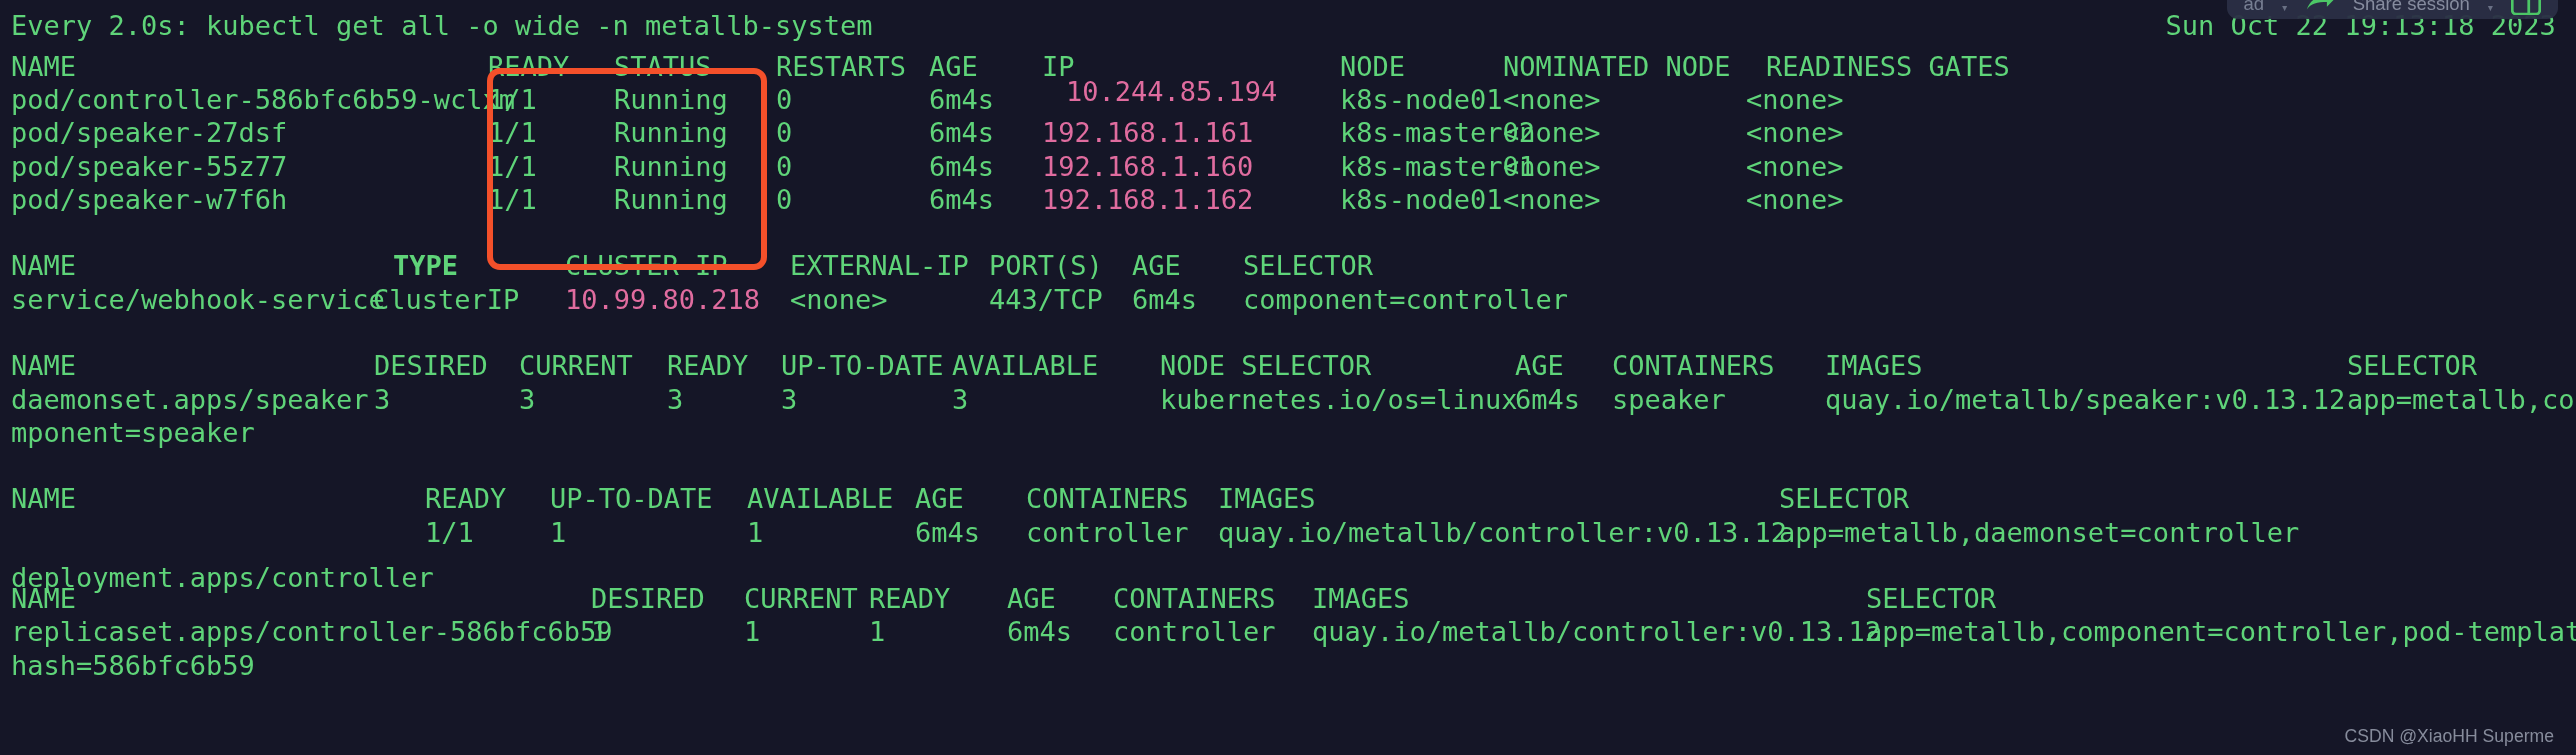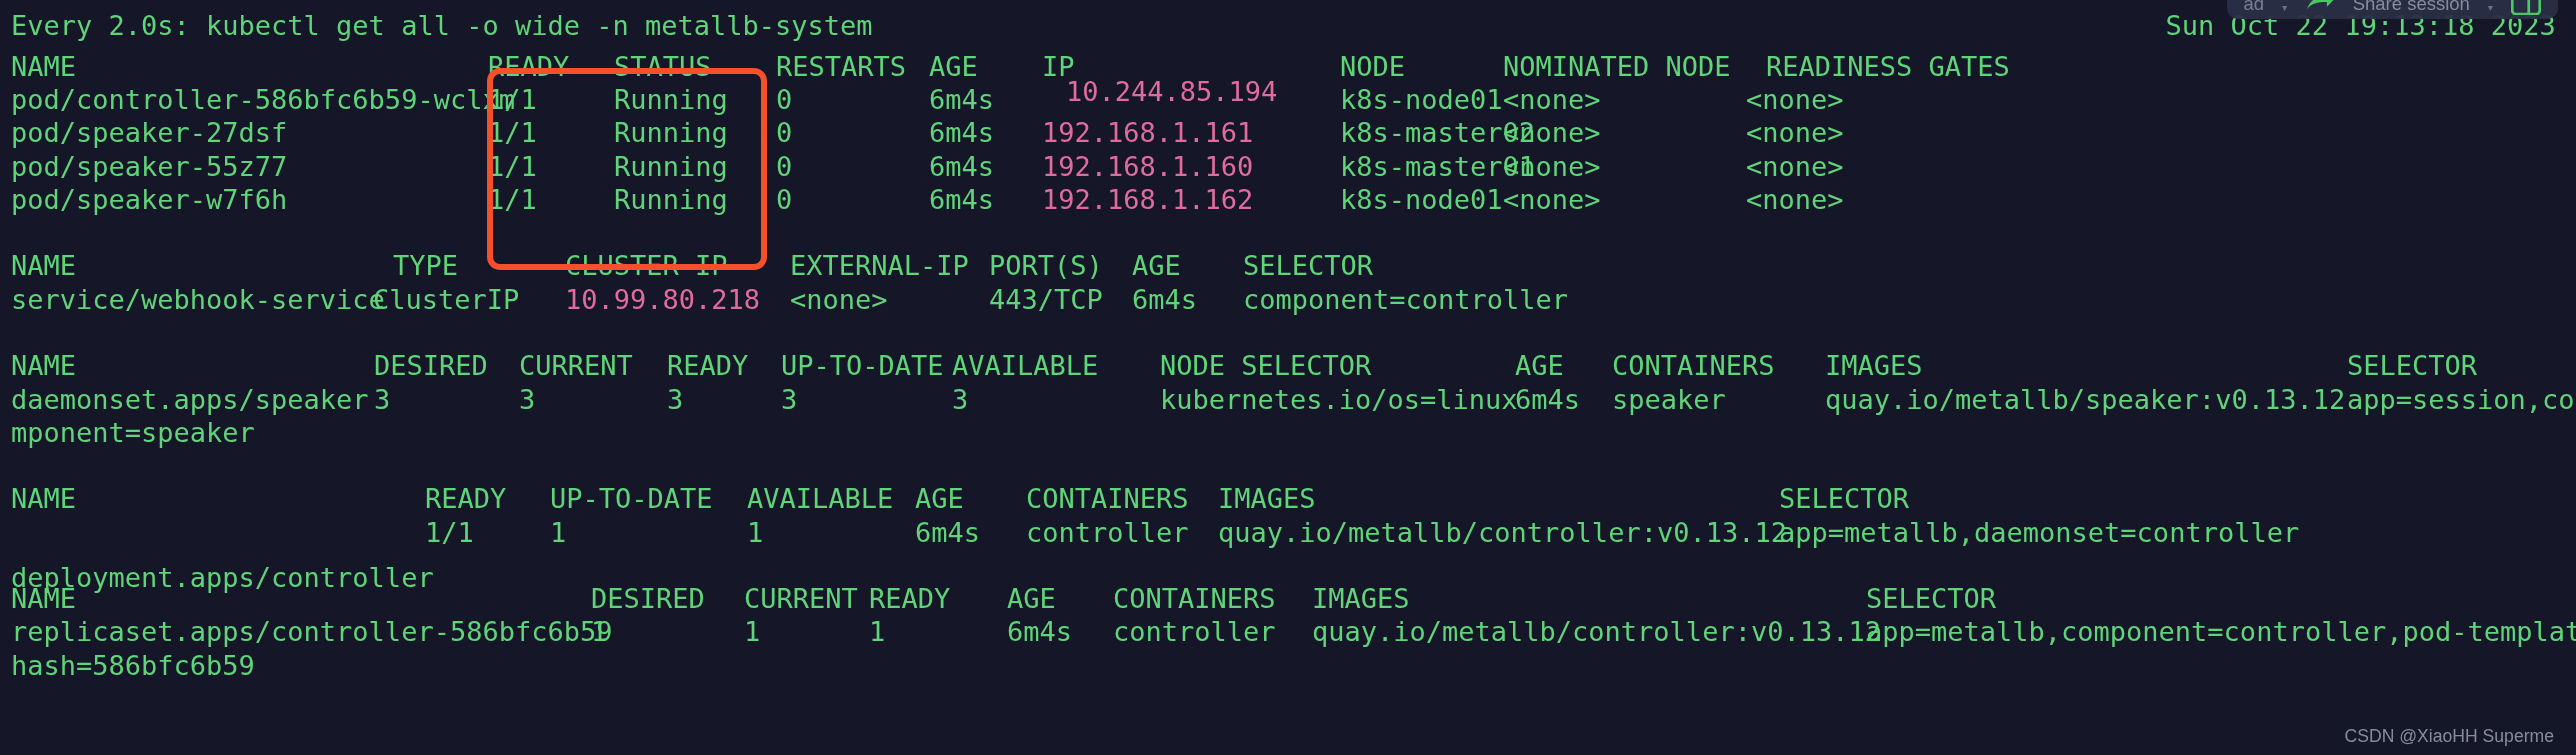--- a/index.html
+++ b/index.html
@@ -142,21 +142,21 @@
         <div class="row g" style="left: 614px; top: 183px;">Running</div>
         <div class="row g" style="left: 776px; top: 183px;">0</div>
         <div class="row g" style="left: 929px; top: 183px;">6m4s</div>
         <div class="row pink" style="left: 1042px; top: 183px;">192.168.1.162</div>
         <div class="row g" style="left: 1340px; top: 183px;">k8s-node01</div>
         <div class="row g" style="left: 1503px; top: 183px;">&lt;none&gt;</div>
         <div class="row g" style="left: 1746px; top: 183px;">&lt;none&gt;</div>
       </div>
       <div>
         <div class="row g" style="left: 11px; top: 249px;">NAME</div>
-        <div class="row g" style="left: 393px; top: 249px;">TYPE</div>
+        <div class="row g" style="left: 393px; top: 249px; font-weight: bold;">TYPE</div>
         <div class="row g" style="left: 565px; top: 249px;">CLUSTER-IP</div>
         <div class="row g" style="left: 790px; top: 249px;">EXTERNAL-IP</div>
         <div class="row g" style="left: 989px; top: 249px;">PORT(S)</div>
         <div class="row g" style="left: 1132px; top: 249px;">AGE</div>
         <div class="row g" style="left: 1243px; top: 249px;">SELECTOR</div>
       </div>
       <div>
         <div class="row g" style="left: 11px; top: 283px;">service/webhook-service</div>
         <div class="row g" style="left: 373px; top: 283px;">ClusterIP</div>
         <div class="row pink" style="left: 565px; top: 283px;">10.99.80.218</div>
@@ -182,21 +182,21 @@
         <div class="row g" style="left: 11px; top: 383px;">daemonset.apps/speaker</div>
         <div class="row g" style="left: 374px; top: 383px;">3</div>
         <div class="row g" style="left: 519px; top: 383px;">3</div>
         <div class="row g" style="left: 667px; top: 383px;">3</div>
         <div class="row g" style="left: 781px; top: 383px;">3</div>
         <div class="row g" style="left: 952px; top: 383px;">3</div>
         <div class="row g" style="left: 1160px; top: 383px;">kubernetes.io/os=linux</div>
         <div class="row g" style="left: 1515px; top: 383px;">6m4s</div>
         <div class="row g" style="left: 1612px; top: 383px;">speaker</div>
         <div class="row g" style="left: 1825px; top: 383px;">quay.io/metallb/speaker:v0.13.12</div>
-        <div class="row g" style="left: 2347px; top: 383px;">app=session,co</div>
+        <div class="row g" style="left: 2347px; top: 383px;">app=metallb,co</div>
       </div>
       <div class="row g" style="left: 11px; top: 416px; text-align: right;">mponent=speaker</div>
       <div>
         <div class="row g" style="left: 11px; top: 482px;">NAME</div>
         <div class="row g" style="left: 425px; top: 482px;">READY</div>
         <div class="row g" style="left: 550px; top: 482px;">UP-TO-DATE</div>
         <div class="row g" style="left: 747px; top: 482px;">AVAILABLE</div>
         <div class="row g" style="left: 915px; top: 482px;">AGE</div>
         <div class="row g" style="left: 1026px; top: 482px;">CONTAINERS</div>
         <div class="row g" style="left: 1218px; top: 482px;">IMAGES</div>

